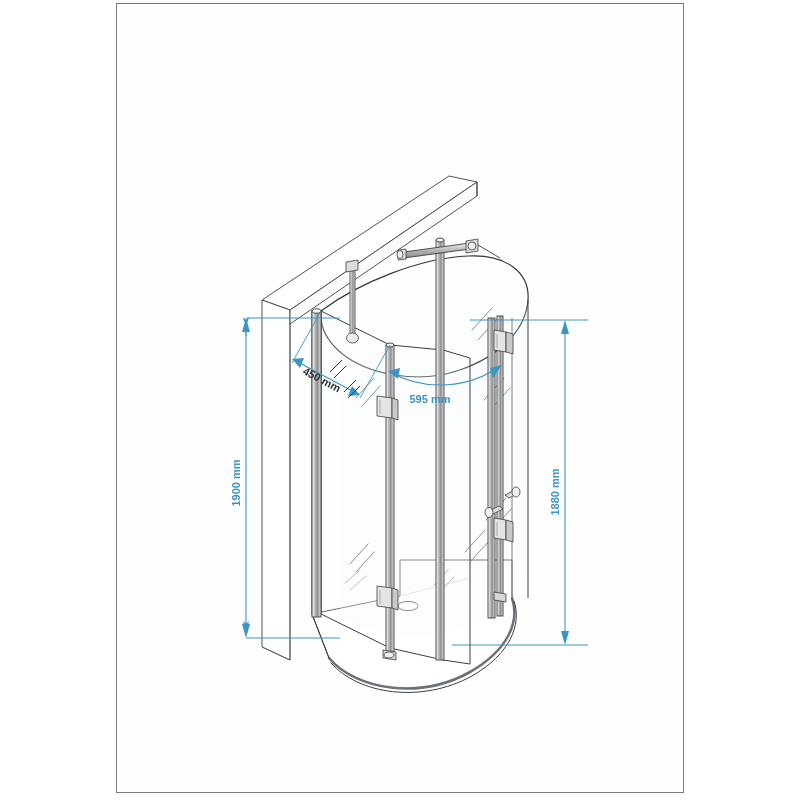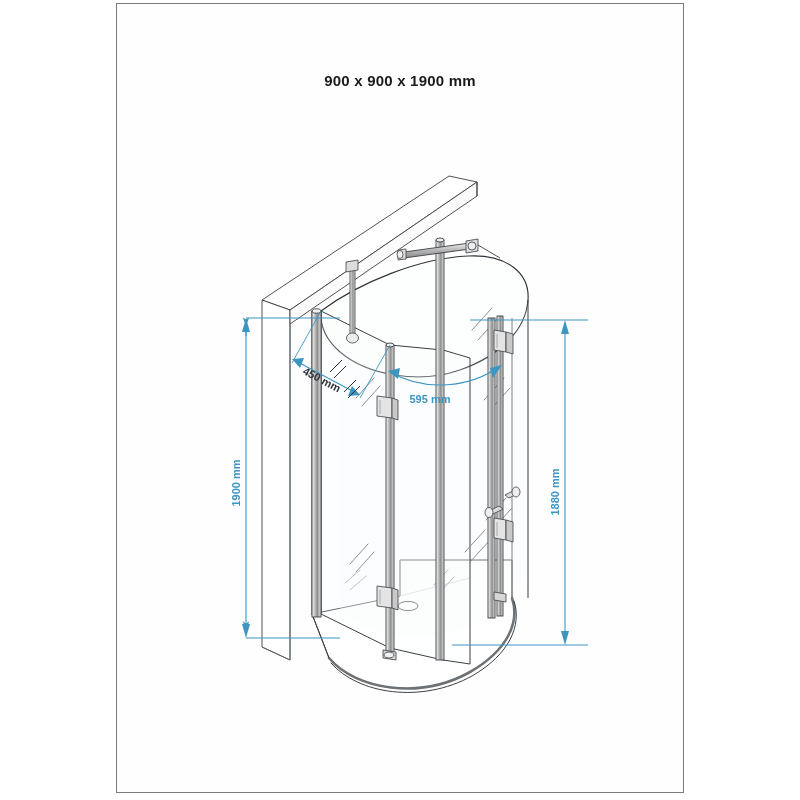--- a/index.html
+++ b/index.html
@@ -45,21 +45,20 @@
   }
   .dimtext.dark{ fill:#2e3438; }
 </style>
 </head>
 <body>
 
 <div id="page">
 
   <div id="frame"></div>
 
-  <div id="title">900 x 900 x 1900 mm</div>
 
   <svg id="art" viewBox="0 0 800 800">
     <defs>
       <marker id="arrB" markerWidth="9" markerHeight="9" refX="8" refY="3" orient="auto" markerUnits="strokeWidth">
         <path d="M0,0 L8,3 L0,6 L2,3 z" fill="#3d95c2"></path>
       </marker>
       <marker id="arrBs" markerWidth="9" markerHeight="9" refX="8" refY="3" orient="auto" markerUnits="strokeWidth">
         <path d="M0,0 L8,3 L0,6 L2,3 z" fill="#3d95c2"></path>
       </marker>
       <marker id="arrD" markerWidth="9" markerHeight="9" refX="8" refY="3" orient="auto" markerUnits="strokeWidth">

